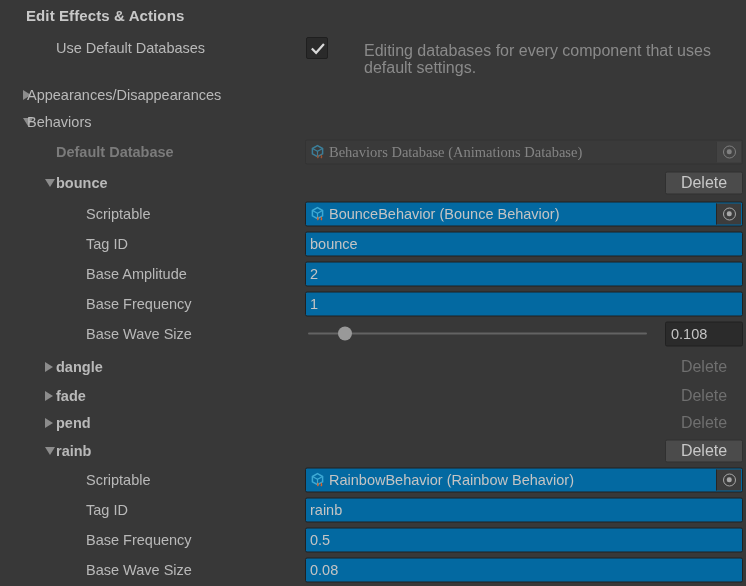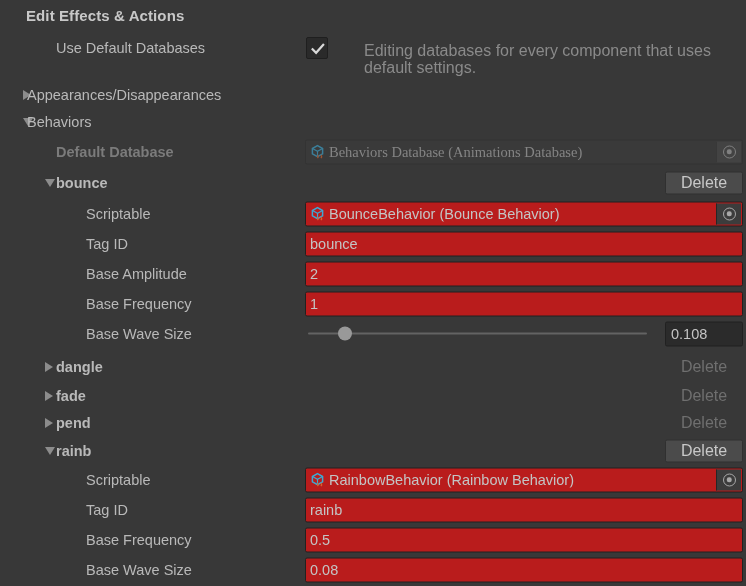--- a/index.html
+++ b/index.html
@@ -105,21 +105,21 @@
   }
 
   
   .field {
     position: absolute;
     left: 305px;
     right: 3px;
     top: 50%;
     transform: translateY(-50%);
     height: 25px;
-    background: #b91c1c;
+    background: #0369a1;
     border: 1px solid #212121;
     border-radius: 2px;
     box-sizing: border-box;
     display: flex;
     align-items: center;
     overflow: hidden;
   }
   .field.disabled {
     background: #3a3a3a;
     border-color: #333333;

